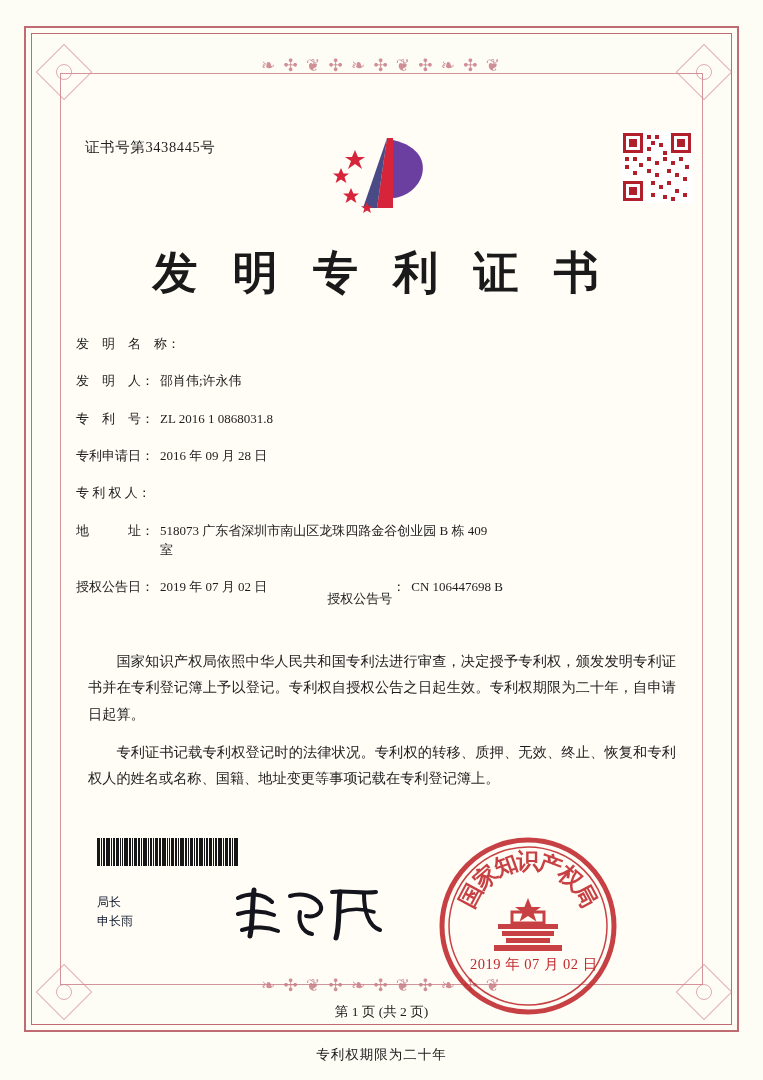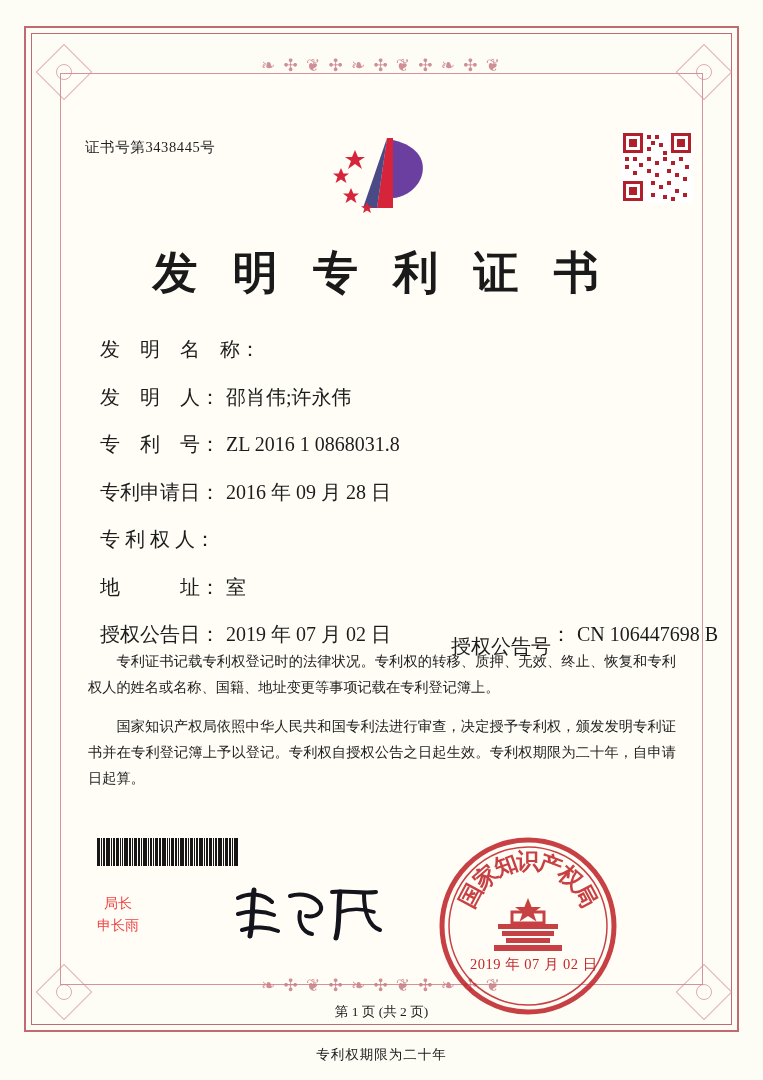--- a/index.html
+++ b/index.html
@@ -119,23 +119,23 @@
     font-size: 45px;
     font-weight: bold;
     letter-spacing: 12px;
     color: #1a1a1a;
     font-family: "Liberation Serif", "DejaVu Serif", serif;
   }
 
   
   .fields {
     position: absolute;
-    left: 100px; top: 335px;
+    left: 76px; top: 335px;
     width: 600px;
-    font-size: 20px;
+    font-size: 13px;
     line-height: 1.45;
     color: #1c1c1c;
   }
   .field-row {
     display: flex;
     align-items: flex-start;
     margin-bottom: 18.5px;
   }
   .field-label {
     white-space: pre;
@@ -179,24 +179,23 @@
     display: flex;
     align-items: stretch;
     gap: 1px;
   }
   .barcode i { display: block; background: #161616; }
 
   
   .sig-labels {
     position: absolute;
     left: 97px; top: 893px;
-    font-size: 14px;
+    font-size: 12px;
     line-height: 1.6;
-    color: #ef4444;
-    text-align: center;
+    color: #0f172a;
   }
   .signature {
     position: absolute;
     left: 228px; top: 882px;
     width: 165px; height: 62px;
     color: #15151b;
   }
 
   
   .seal {
@@ -343,37 +342,38 @@
 
     <div class="field-row">
       <span class="field-label">专 利 权 人</span>
       <span class="field-colon">：</span>
     </div>
 
     <div class="field-row">
       <span class="field-label">地　　　址</span>
       <span class="field-colon">：</span>
       <span class="field-value">
+        <span>518073 广东省深圳市南山区龙珠四路金谷创业园 B 栋 409</span>
         <span class="indent-2">室</span>
       </span>
     </div>
 
     <div class="field-row inline-two">
       <span class="field-label">授权公告日</span>
       <span class="field-colon">：</span>
       <span class="field-value">2019 年 07 月 02 日</span>
       <span class="field-second-label">授权公告号</span>
       <span class="field-colon">：</span>
       <span class="field-value">CN 106447698 B</span>
     </div>
   </div>
 
   <div class="paras">
+    <p>国家知识产权局依照中华人民共和国专利法进行审查，决定授予专利权，颁发发明专利证书并在专利登记簿上予以登记。专利权自授权公告之日起生效。专利权期限为二十年，自申请日起算。</p>
     <p>专利证书记载专利权登记时的法律状况。专利权的转移、质押、无效、终止、恢复和专利权人的姓名或名称、国籍、地址变更等事项记载在专利登记簿上。</p>
-    <p>国家知识产权局依照中华人民共和国专利法进行审查，决定授予专利权，颁发发明专利证书并在专利登记簿上予以登记。专利权自授权公告之日起生效。专利权期限为二十年，自申请日起算。</p>
   </div>
 
   <div class="barcode">
     <i style="width:3px"></i>
       <i style="width:1px"></i>
       <i style="width:2px"></i>
       <i style="width:4px"></i>
       <i style="width:1px"></i>
     <i style="width:2px"></i>
       <i style="width:3px"></i>

